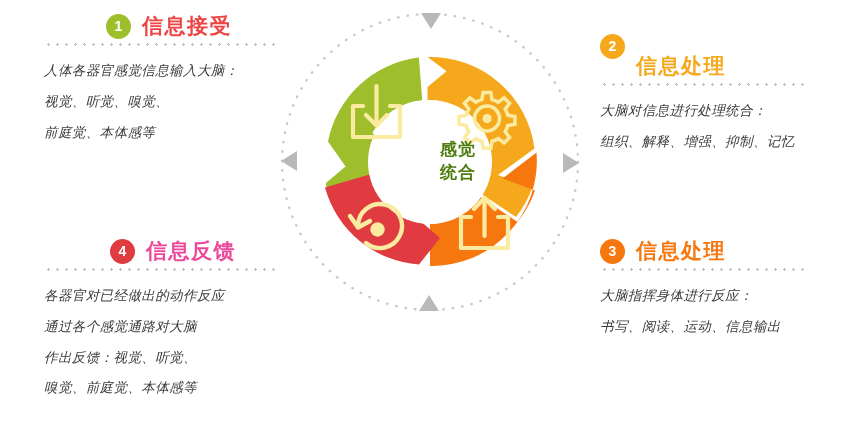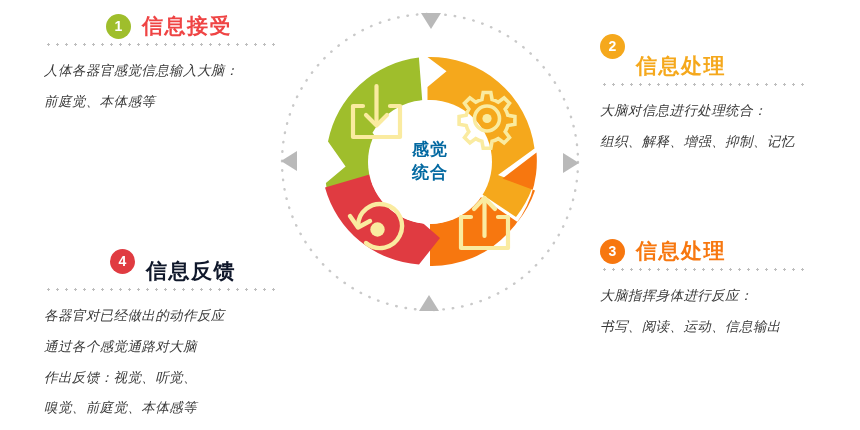--- a/index.html
+++ b/index.html
@@ -21,24 +21,24 @@
     left: 270px; top: 2px;
     width: 320px; height: 320px;
   }
   #diagram svg { display: block; width: 320px; height: 320px; }
 
   .center-label {
     position: absolute;
     left: 50%; top: 50%;
     transform: translate(-50%, -50%);
     width: 92px;
-    text-align: center;
+    text-align: right;
     font-size: 17px;
     font-weight: bold;
-    color: #0369a1;
+    color: #4d7c0f;
     line-height: 1.35;
     letter-spacing: 1px;
     pointer-events: none;
   }
 
   
   .block { position: absolute; }
 
   .blk-head {
     display: flex;
@@ -96,21 +96,21 @@
   #block-4 .blk-head { padding-left: 66px; }
   #block-4 .dot-rule { width: 235px; }
 
   .c-green  { background: #9FBE2C; }
   .c-amber  { background: #F5A81C; }
   .c-orange { background: #F7770F; }
   .c-red    { background: #E03B41; }
   .t-green  { color: #ef4444; }
   .t-amber  { color: #F5A81C; margin-top: 40px; }
   .t-orange { color: #F7770F; }
-  .t-red    { color: #0f172a; margin-top: 20px; }
+  .t-red    { color: #ec4899; }
 </style>
 </head>
 <body>
 
 <div id="stage">
 
   <div id="diagram">
     <svg viewBox="0 0 320 320" xmlns="http://www.w3.org/2000/svg">
 
       <circle cx="160" cy="160" r="148" fill="none" stroke="#c9c9c9" stroke-width="2.4" stroke-linecap="round" stroke-dasharray="0.5 9"></circle>
@@ -250,20 +250,21 @@
   </div>
 
   <div class="block" id="block-1">
     <div class="blk-head">
       <div class="badge c-green">1</div>
       <div class="blk-title t-green">信息接受</div>
     </div>
     <div class="dot-rule"></div>
     <div class="blk-lines">
       <div>人体各器官感觉信息输入大脑：</div>
+      <div>视觉、听觉、嗅觉、</div>
       <div>前庭觉、本体感等</div>
     </div>
   </div>
 
   <div class="block" id="block-2">
     <div class="blk-head">
       <div class="badge c-amber">2</div>
       <div class="blk-title t-amber">信息处理</div>
     </div>
     <div class="dot-rule"></div>

